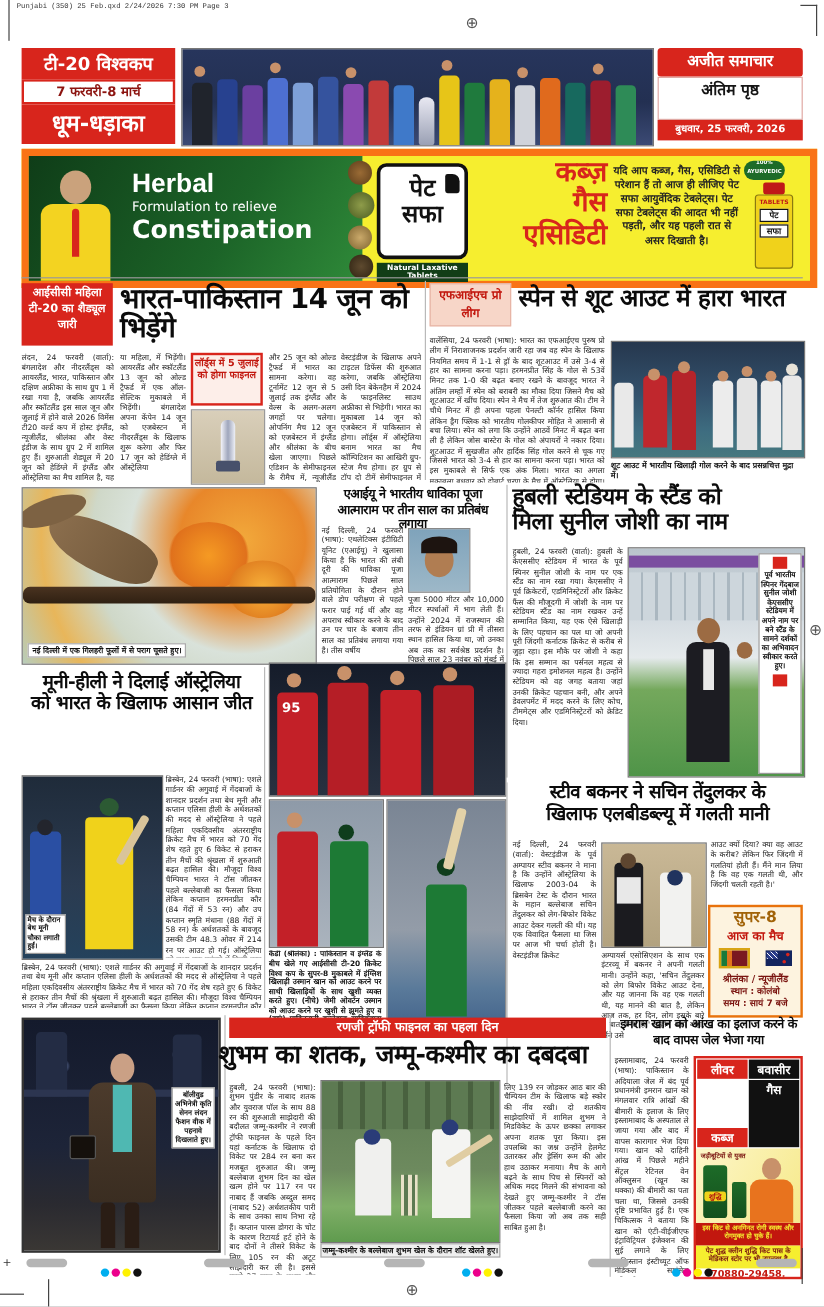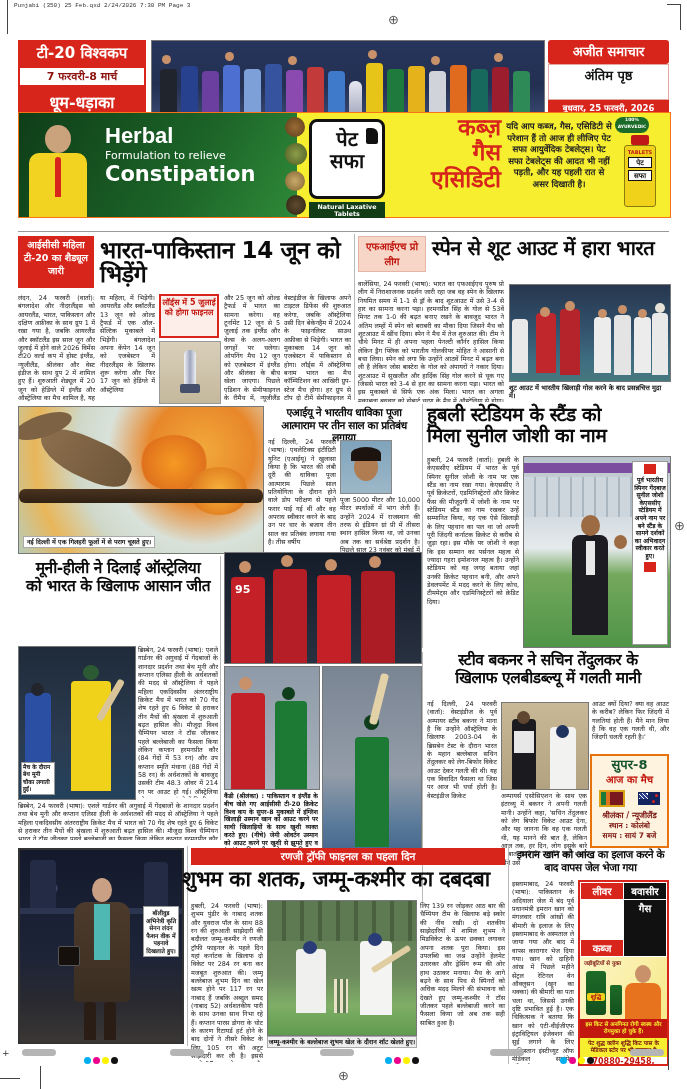--- a/index.html
+++ b/index.html
@@ -27,21 +27,21 @@
   <div class="abs" style="left:7px;top:0;width:1px;height:34px;background:#444;"></div>
   <div class="abs cross" style="left:388px;top:12px;">⊕</div>
   <div class="abs" style="right:6px;top:4px;width:14px;height:1px;background:#444;"></div>
   <div class="abs" style="right:6px;top:4px;width:1px;height:26px;background:#444;"></div>
   <div class="abs cross" style="right:2px;top:518px;">⊕</div>
 
   <div class="abs" style="left:18px;top:40px;width:651px;height:80px;">
     <div class="abs" style="left:0;top:0;width:128px;height:80px;">
       <div class="redbox" style="height:26px;font-size:15px;line-height:26px;">टी-20 विश्वकप</div>
       <div style="height:21px;background:#fff;border:2px solid #d8251c;box-sizing:border-box;color:#8c1410;font-weight:bold;font-size:11px;text-align:center;line-height:17px;">7 फरवरी-8 मार्च</div>
-      <div class="redbox" style="height:33px;font-size:16px;line-height:32px;">धूम-धड़ाका</div>
+      <div class="redbox" style="height:33px;font-size:19px;line-height:32px;">धूम-धड़ाका</div>
     </div>
 
     <div class="abs photo" style="left:133px;top:0;width:392px;height:80px;background:linear-gradient(180deg,#27355c 0%,#233052 55%,#3b4a74 100%);border:1px solid #777;">
       <span class="fig" style="left:8px;bottom:0;width:17px;height:52px;background:#20242c;"></span>
       <span class="fig" style="left:29px;bottom:0;width:17px;height:55px;background:#27418f;"></span>
       <span class="fig" style="left:50px;bottom:0;width:17px;height:50px;background:#6b3fa0;"></span>
       <span class="fig" style="left:71px;bottom:0;width:17px;height:56px;background:#4d6fd1;"></span>
       <span class="fig" style="left:92px;bottom:0;width:17px;height:52px;background:#7ea0d8;"></span>
       <span class="fig" style="left:113px;bottom:0;width:17px;height:57px;background:#35539e;"></span>
       <span class="fig" style="left:134px;bottom:0;width:17px;height:51px;background:#8a4ab0;"></span>
@@ -64,21 +64,21 @@
       <span class="head" style="left:342px;top:12px;width:9px;height:9px;"></span>
     </div>
 
     <div class="abs" style="left:530px;top:0;width:121px;height:80px;">
       <div class="redbox" style="height:24px;font-size:13px;line-height:23px;border-radius:3px;">अजीत समाचार</div>
       <div style="height:36px;background:#fff;border:1px solid #e0a9a4;color:#151515;font-weight:bold;font-size:13px;text-align:center;line-height:1.25;padding-top:3px;box-sizing:border-box;">अंतिम पृष्ठ</div>
       <div class="redbox" style="height:17px;font-size:8.5px;line-height:17px;">बुधवार, 25 फरवरी, 2026</div>
     </div>
   </div>
 
-  <div class="abs" style="left:18px;top:112px;width:651px;height:104px;border:1px solid #f97316;background:#f6ee2f;">
+  <div class="abs" style="left:18px;top:124px;width:651px;height:104px;border:6px solid #f97316;background:#f6ee2f;">
     <div class="abs" style="left:0;top:0;width:278px;height:104px;background:linear-gradient(120deg,#0f3d18 0%,#1c6428 60%,#2f8a39 100%);">
       <span class="head" style="left:26px;top:12px;width:26px;height:28px;background:#caa27c;"></span>
       <span class="fig" style="left:10px;top:40px;width:58px;height:64px;background:#f3d321;border-radius:10px 10px 0 0;"></span>
       <span class="fig" style="left:36px;top:44px;width:6px;height:40px;background:#d8251c;"></span>
       <div class="abs" style="left:86px;top:10px;width:185px;color:#fff;">
         <div style="font-size:22px;font-weight:bold;font-family:'Liberation Sans',sans-serif;">Herbal</div>
         <div style="font-size:11px;">Formulation to relieve</div>
         <div style="font-size:21px;font-weight:bold;">Constipation</div>
       </div>
       <span class="abs" style="right:-8px;top:4px;width:20px;height:20px;border-radius:50%;background:radial-gradient(circle,#9a6b35,#5d3d1b);"></span>
@@ -249,21 +249,21 @@
     <span class="fig" style="left:10px;bottom:0;width:24px;height:70px;background:#1b1b1f;"></span>
     <span class="abs" style="left:12px;bottom:36px;width:20px;height:22px;background:#e8e8e8;"></span>
     <span class="head" style="left:15px;top:8px;width:13px;height:13px;background:#5e4630;"></span>
     <span class="fig" style="left:48px;bottom:0;width:26px;height:62px;background:#f2f2f0;"></span>
     <span class="head" style="left:54px;top:22px;width:13px;height:13px;background:#20335e;"></span>
   </div>
   <div class="abs bt" style="left:501px;top:792px;width:86px;height:114px;">अम्पायर्स एसोसिएशन के साथ एक इंटरव्यू में बकनर ने अपनी गलती मानी। उन्होंने कहा, 'सचिन तेंदुलकर को लेग बिफोर विकेट आउट देना, और यह जानना कि वह एक गलती थी, यह मानने की बात है, लेकिन आज तक, हर दिन, लोग इसके बारे में बात करते हैं।' उन्होंने आगे कहा, 'मैंने उसे</div>
   <div class="abs bt" style="left:592px;top:700px;width:77px;height:50px;">आउट क्यों दिया? क्या वह आउट के करीब? लेकिन फिर जिंदगी में गलतियां होती हैं। मैंने मान लिया है कि वह एक गलती थी, और जिंदगी चलती रहती है।'</div>
 
   <div class="abs" style="left:590px;top:754px;width:79px;height:94px;background:#fdf3df;border:2px solid #e8720c;box-sizing:border-box;text-align:center;">
-    <div style="font-size:13px;font-weight:bold;color:#14532d;line-height:1.1;margin-top:2px;">सुपर-8</div>
+    <div style="font-size:13px;font-weight:bold;color:#a16207;line-height:1.1;margin-top:2px;">सुपर-8</div>
     <div style="font-size:10px;font-weight:bold;color:#c2170e;">आज का मैच</div>
     <div style="margin-top:2px;">
       <span style="display:inline-block;width:22px;height:13px;border:2px solid #d8a413;background:linear-gradient(90deg,#1a7a3a 0 5px,#e0741c 5px 9px,#7a1820 9px 100%);margin-right:8px;vertical-align:middle;"></span>
       <span style="display:inline-block;width:22px;height:13px;background:#13245e;position:relative;vertical-align:middle;">
         <span style="position:absolute;left:1px;top:1px;width:9px;height:6px;background:repeating-linear-gradient(45deg,#fff 0 1px,#2a3c8a 1px 3px);"></span>
         <span style="position:absolute;right:2px;top:2px;width:3px;height:3px;border-radius:50%;background:#d8251c;"></span>
         <span style="position:absolute;right:5px;bottom:2px;width:3px;height:3px;border-radius:50%;background:#d8251c;"></span>
       </span>
     </div>
     <div style="font-size:8px;font-weight:bold;color:#7a1410;margin-top:2px;">श्रीलंका / न्यूजीलैंड</div>

